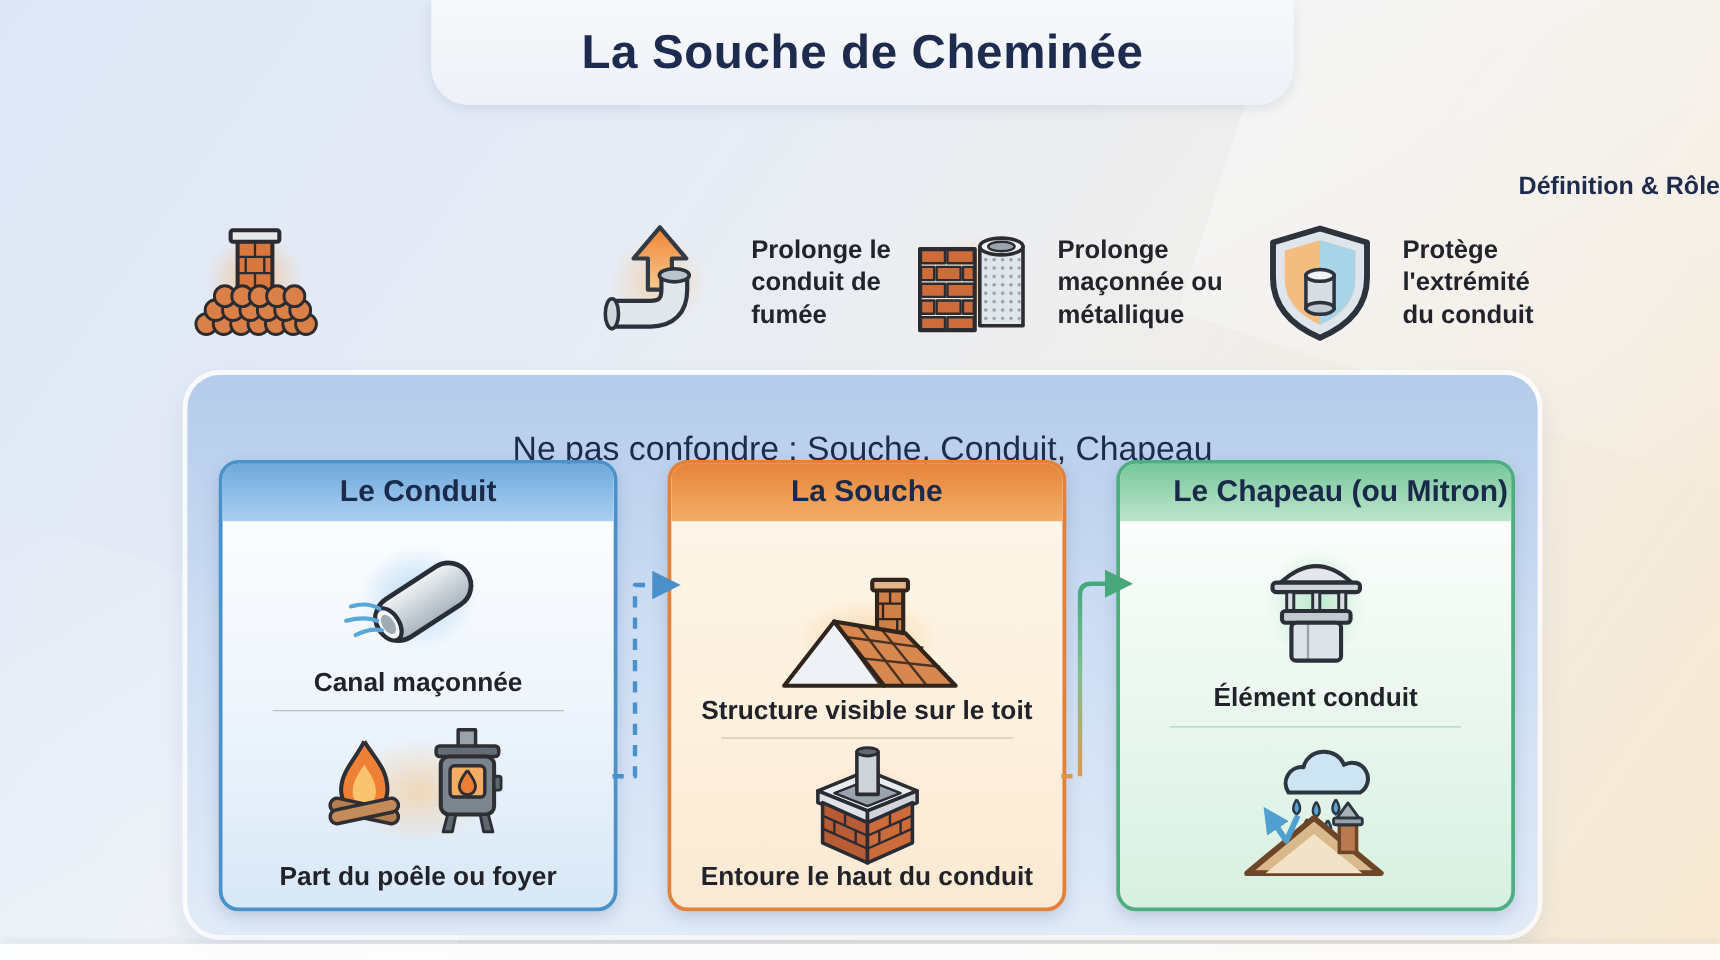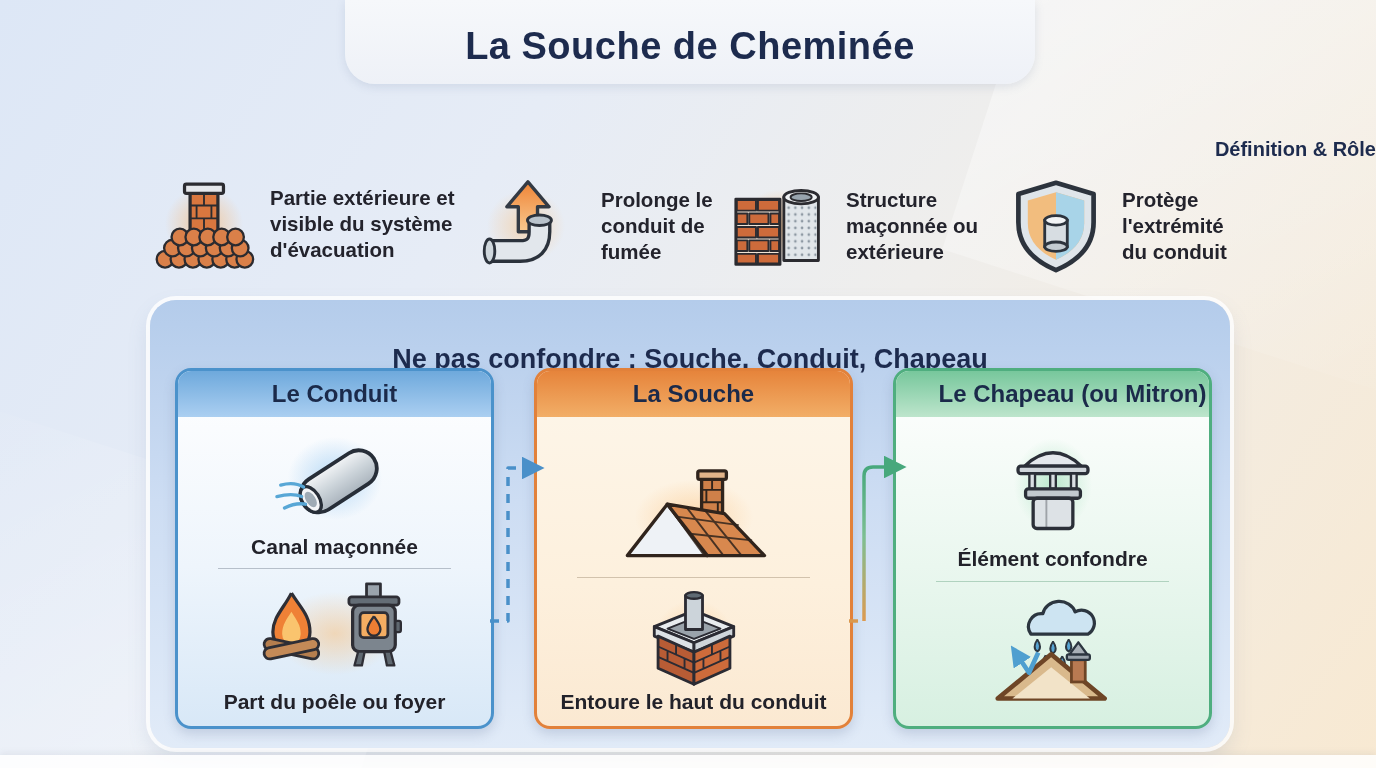--- a/index.html
+++ b/index.html
@@ -10,21 +10,21 @@
   }
   .deco{position:absolute;pointer-events:none;}
   .deco1{right:-140px;top:-90px;width:520px;height:430px;transform:rotate(18deg);
     background:linear-gradient(135deg,rgba(255,255,255,.55),rgba(255,255,255,0));}
   .deco2{left:-160px;bottom:-110px;width:540px;height:420px;transform:rotate(18deg);
     background:linear-gradient(315deg,rgba(255,255,255,.5),rgba(255,255,255,0));}
 
   .title-banner{
     position:absolute;left:345px;top:0;width:690px;height:84px;
     background:linear-gradient(180deg,#f6f8fb,#eef1f7);
-    border-radius:0 0 30px 30px;display:flex;justify-content:center;
+    border-radius:0 0 30px 30px;display:flex;align-items:center;justify-content:center;
     box-shadow:0 3px 10px rgba(90,110,150,.15);
   }
   .title{font-size:38px;font-weight:800;color:#1d2b4e;letter-spacing:.5px;}
 
   .def-heading{position:absolute;top:121px;left:0;width:100%;text-align:right;
     font-size:20px;font-weight:800;color:#1d2b4e;}
 
   .def-item{position:absolute;display:flex;align-items:center;gap:14px;}
   .def-icon{width:104px;height:98px;flex:none;display:flex;align-items:center;justify-content:center;border-radius:50%;}
   .def-text{font-size:20.5px;font-weight:700;color:#23232c;line-height:1.28;}
@@ -37,21 +37,21 @@
   .glow-blue{background:radial-gradient(closest-side,rgba(140,195,240,.6),rgba(140,195,240,0) 75%);}
   .glow-green{background:radial-gradient(closest-side,rgba(150,220,178,.6),rgba(150,220,178,0) 75%);}
   .glow-warm{background:radial-gradient(closest-side,rgba(250,190,120,.5),rgba(250,190,120,0) 75%);}
 
   .panel{
     position:absolute;left:150px;top:300px;width:1080px;height:448px;border-radius:26px;
     background:linear-gradient(180deg,#b4cceb 0%,#cdddf3 45%,#e1ebf8 100%);
     box-shadow:0 0 0 4px rgba(255,255,255,.8),0 10px 22px rgba(100,120,160,.18);
   }
   .panel-heading{position:absolute;top:17px;left:0;width:100%;text-align:center;
-    font-size:27px;font-weight:700;color:#1d2b4e;}
+    font-size:27px;font-weight:400;color:#1d2b4e;}
 
   .card{position:absolute;top:68px;width:313px;height:355px;border-radius:16px;
     border:3px solid;overflow:hidden;display:flex;flex-direction:column;
     box-shadow:0 5px 12px rgba(80,100,140,.22);}
   .card-blue{left:25px;border-color:#4b92cb;background:linear-gradient(180deg,#ffffff 0%,#eef5fc 55%,#d8e8f7 100%);}
   .card-orange{left:384px;border-color:#e2813a;background:linear-gradient(180deg,#fdf6ea 0%,#fdf0dd 60%,#fbe9d2 100%);gap:44px;}
   .card-green{left:743px;border-color:#4fae7f;background:linear-gradient(180deg,#ffffff 0%,#eaf7ef 55%,#d7f0e1 100%);}
 
   .card-header{height:46px;flex:none;display:flex;align-items:center;justify-content:center;
     font-size:24px;font-weight:800;color:#1b2a4a;}
@@ -108,21 +108,20 @@
             <circle cx="94" cy="76" r="9"></circle>
           <circle cx="29" cy="64" r="9"></circle>
             <circle cx="44" cy="64" r="9"></circle>
             <circle cx="59" cy="64" r="9"></circle>
           <circle cx="74" cy="64" r="9"></circle>
             <circle cx="89" cy="64" r="9"></circle>
         </g>
       </g>
     </svg>
   </span>
-  <span class="def-text">Partie extérieure et visible du système d'évacuation</span>
 </div>
 
 <div class="def-item di2">
   <span class="def-icon glow-warm">
     <svg width="96" height="96" viewBox="0 0 100 100">
       <defs>
         <linearGradient id="g2a" x1="0" y1="1" x2="0" y2="0">
           <stop offset="0" stop-color="#f8c98f"></stop>
             <stop offset="1" stop-color="#ef8436"></stop>
         </linearGradient>
@@ -161,21 +160,21 @@
           <rect x="5" y="79" width="20" height="10"></rect>
             <rect x="27" y="79" width="22" height="10"></rect>
         </g>
         <rect x="54" y="20" width="36" height="66" fill="#e1e6ea" stroke-width="3"></rect>
         <rect x="56" y="26" width="32" height="56" fill="url(#dots3)" stroke="none"></rect>
         <ellipse cx="72" cy="20" rx="18" ry="7" fill="#f0f2f4" stroke-width="3"></ellipse>
         <ellipse cx="72" cy="20" rx="11" ry="4" fill="#98a4ae" stroke-width="2"></ellipse>
       </g>
     </svg>
   </span>
-  <span class="def-text">Structure maçonnée ou extérieure</span>
+  <span class="def-text">Prolonge maçonnée ou métallique</span>
 </div>
 
 <div class="def-item di4">
   <span class="def-icon glow-green">
     <svg width="94" height="96" viewBox="0 0 100 100">
       <path d="M50 4 L90 16 V46 Q90 80 50 97 Q10 80 10 46 V16 Z" fill="#dfe5ea" stroke="#2c333d" stroke-width="5" stroke-linejoin="round"></path>
       <path d="M50 14 L80 23 V47 Q80 72 50 86 Q20 72 20 47 V23 Z" fill="#f2bd7e"></path>
       <path d="M50 14 L80 23 V47 Q80 72 50 86 Z" fill="#a8d4e8"></path>
       <rect x="38" y="44" width="24" height="28" fill="#d7dde2" stroke="#2c333d" stroke-width="3"></rect>
       <ellipse cx="50" cy="72" rx="12" ry="5" fill="#c3cbd2" stroke="#2c333d" stroke-width="3"></ellipse>
@@ -254,20 +253,21 @@
             <g stroke-width="2" opacity=".85" fill="none">
               <path d="M62 51 L127 60"></path>
                 <path d="M76 69 L141 76"></path>
               <path d="M72 41 L111 92"></path>
                 <path d="M92 45 L130 92"></path>
                 <path d="M59 48 L91 92"></path>
             </g>
           </g>
         </svg>
       </div>
+      <div class="card-label">Structure visible sur le toit</div>
       <div class="divider"></div>
       <div class="icon-slot glow-warm">
         <svg width="106" height="104" viewBox="0 0 110 110">
           <g stroke="#2b2b33" stroke-linejoin="round">
             <polygon points="55,26 97,43 55,60 13,43" fill="#e8ecef" stroke-width="3"></polygon>
             <polygon points="55,34 83,45 55,56 27,45" fill="#9aa3ab" stroke-width="2"></polygon>
             <rect x="46" y="10" width="18" height="36" fill="#ccd4da" stroke-width="3"></rect>
             <ellipse cx="55" cy="10" rx="9" ry="3.5" fill="#5f6a73" stroke-width="2.5"></ellipse>
             <polygon points="13,43 55,60 55,70 13,53" fill="#dde2e6" stroke-width="3"></polygon>
             <polygon points="55,60 97,43 97,53 55,70" fill="#cfd5da" stroke-width="3"></polygon>
@@ -296,21 +296,21 @@
             <rect x="18" y="30" width="74" height="8" rx="3" fill="#cfd5da" stroke-width="3.5"></rect>
             <rect x="30" y="38" width="6" height="16" fill="#d9dee2" stroke-width="2.5"></rect>
             <rect x="52" y="38" width="6" height="16" fill="#d9dee2" stroke-width="2.5"></rect>
             <rect x="74" y="38" width="6" height="16" fill="#d9dee2" stroke-width="2.5"></rect>
             <rect x="26" y="54" width="58" height="10" rx="3" fill="#c2c9cf" stroke-width="3.5"></rect>
             <rect x="34" y="64" width="42" height="32" rx="4" fill="#dde2e6" stroke-width="3.5"></rect>
             <path d="M48 64 V96" stroke-width="2" opacity=".35"></path>
           </g>
         </svg>
       </div>
-      <div class="card-label">Élément confondre</div>
+      <div class="card-label">Élément conduit</div>
       <div class="divider"></div>
       <div class="icon-slot">
         <svg width="152" height="106" viewBox="0 0 160 115">
           <defs>
             <marker id="mrain" viewBox="0 0 10 10" refX="7" refY="5" markerWidth="4.5" markerHeight="4.5" orient="auto-start-reverse">
               <path d="M0 0 L10 5 L0 10 Z" fill="#4f9fd0"></path>
             </marker>
           </defs>
           <path d="M56 38 A14 14 0 0 1 69 16 A18 16 0 0 1 104 14 A13 13 0 0 1 118 38 Z" fill="#cde4f2" stroke="#2c3640" stroke-width="3.5" stroke-linejoin="round"></path>
           <g fill="#57a3d2" stroke="#2c3640" stroke-width="2">

